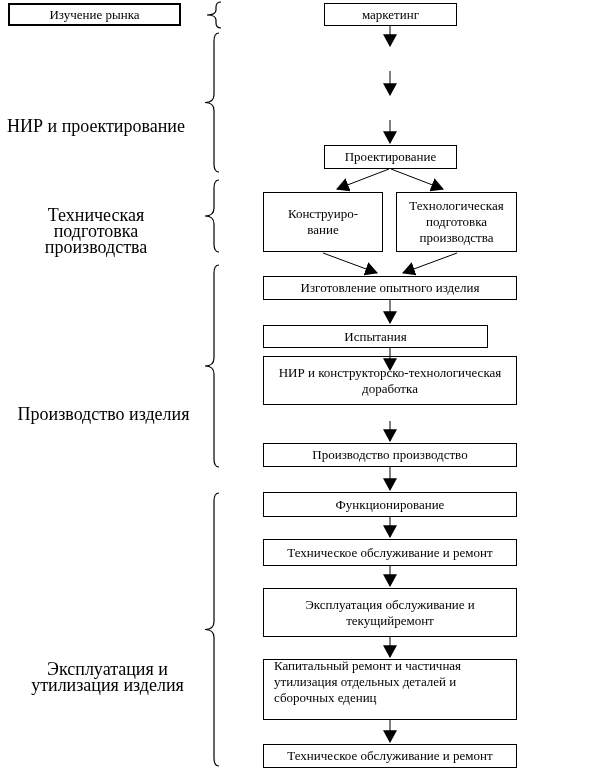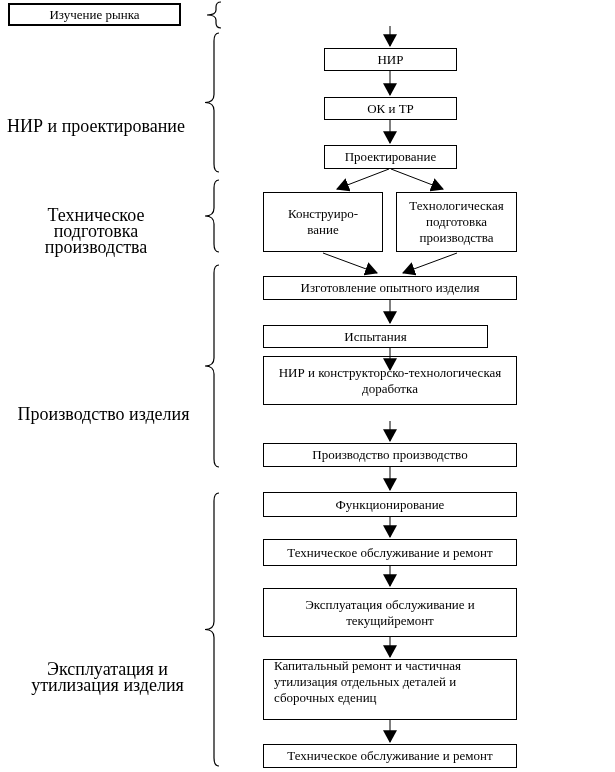--- a/index.html
+++ b/index.html
@@ -44,32 +44,31 @@
 </style>
 </head>
 <body>
 
 <div class="canvas">
 
   <div class="box thick" style="left:8px;top:3px;width:173px;height:23px">Изучение рынка</div>
 
   <div class="stage-label" style="left:6px;top:118px;width:180px">НИР и проектирование</div>
 
-  <div class="stage-label" style="left:6px;top:207px;width:180px">Техническое подготовка
+  <div class="stage-label" style="left:6px;top:207px;width:180px">Техническая подготовка
 производства</div>
 
   <div class="stage-label" style="left:6px;top:406px;width:195px">Производство изделия</div>
 
   <div class="stage-label" style="left:10px;top:661px;width:195px">Эксплуатация и
 утилизация изделия</div>
 
+  <div class="box" style="left:324px;top:3px;width:133px;height:23px">маркетинг</div>
 
-  <div class="box" style="left:324px;top:48px;width:133px;height:23px">НИР</div>
 
-  <div class="box" style="left:324px;top:97px;width:133px;height:23px">ОК и ТР</div>
 
   <div class="box" style="left:324px;top:145px;width:133px;height:24px">Проектирование</div>
 
   <div class="box" style="left:263px;top:192px;width:120px;height:60px">Конструиро-
 вание</div>
 
   <div class="box" style="left:396px;top:192px;width:121px;height:60px">Технологическая
 подготовка
 производства</div>
 

